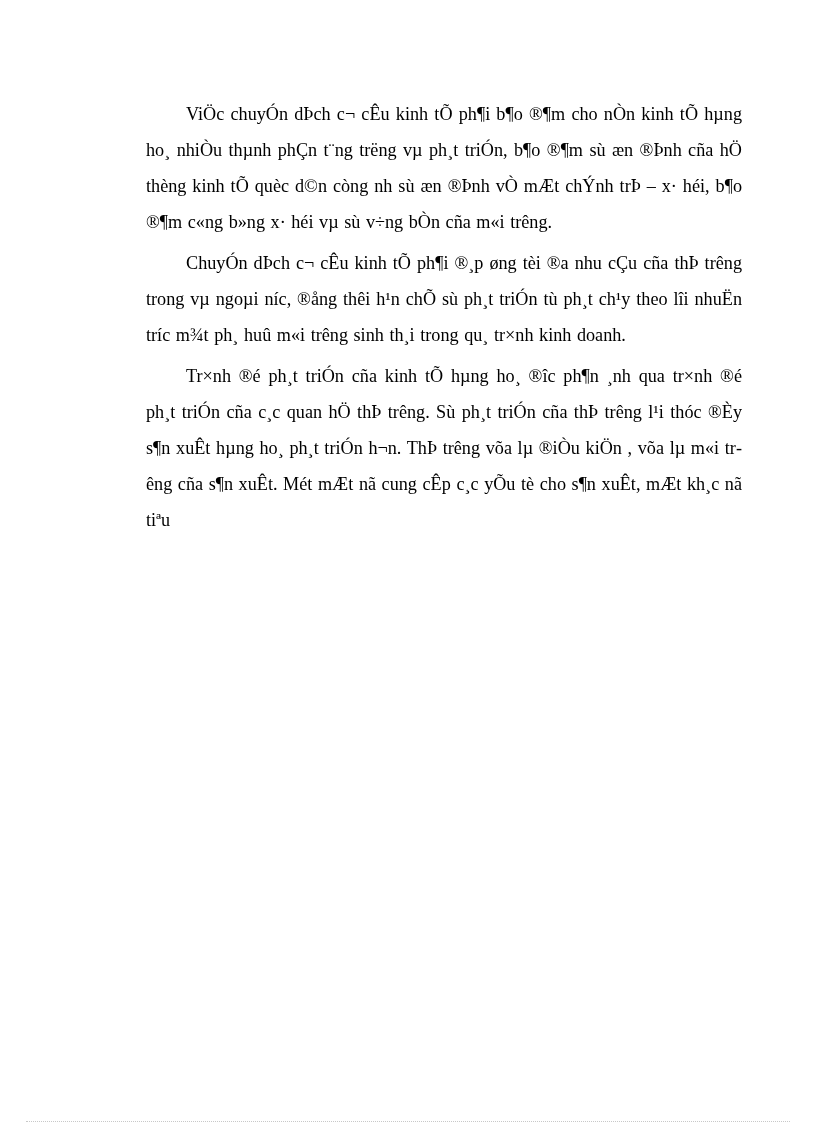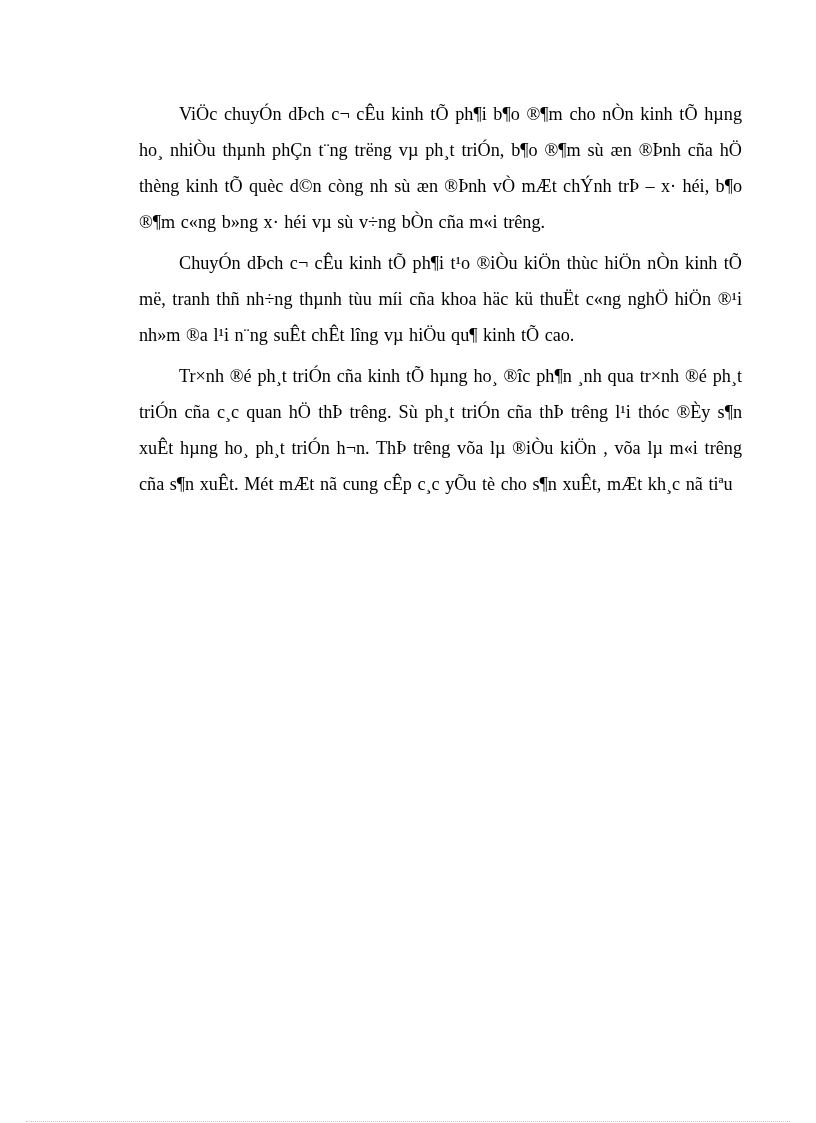--- a/index.html
+++ b/index.html
@@ -27,21 +27,21 @@
       position: absolute;
       left: 130px;
       top: 96px;
       width: 612px;
     }
     .para {
       font-size: 18.2px;
       line-height: 36px;
       text-align: justify;
       text-indent: 40px;
-      margin: 0 0 5px 9px;
+      margin: 0 0 5px 16px;
       word-spacing: 1px;
       white-space: normal;
     }
     .para .em {
       font-style: italic;
     }
     .footer-rule {
       position: absolute;
       left: 26px;
       right: 26px;
@@ -49,17 +49,17 @@
       height: 0;
       border-top: 1px dotted #c8c8c8;
     }
   </style>
 </head>
 <body>
 
 <div class="page">
   <div class="body-text">
     <p class="para">ViÖc chuyÓn dÞch c¬ cÊu kinh tÕ ph¶i b¶o ®¶m cho nÒn kinh tÕ hµng ho¸ nhiÒu thµnh phÇn t¨ng tr­ëng  vµ ph¸t triÓn, b¶o ®¶m sù æn ®Þnh cña hÖ thèng kinh tÕ quèc d©n còng nh­ sù æn ®Þnh vÒ mÆt  chÝnh trÞ – x· héi, b¶o ®¶m c«ng b»ng x· héi vµ sù v÷ng bÒn cña m«i tr­êng.</p>
-    <p class="para">ChuyÓn dÞch c¬ cÊu kinh tÕ ph¶i t¹o ®iÒu kiÖn thùc hiÖn nÒn kinh tÕ më, tranh thñ nh÷ng thµnh tùu míi cña khoa häc kü thuËt c«ng nghÖ hiÖn ®¹i nh»m ®­a  l¹i n¨ng suÊt chÊt  l­îng  vµ hiÖu qu¶ kinh tÕ cao.</p>
+    <p class="para">ChuyÓn dÞch c¬ cÊu kinh tÕ ph¶i ®¸p øng tèi ®a nhu  cÇu cña thÞ tr­êng trong vµ ngoµi n­íc,  ®ång thêi h¹n chÕ sù ph¸t triÓn tù ph¸t ch¹y theo lîi nhuËn tr­íc  m¾t ph¸ huû m«i tr­êng  sinh th¸i trong qu¸ tr×nh kinh doanh.</p>
     <p class="para">Tr×nh ®é ph¸t triÓn cña kinh tÕ hµng ho¸ ®­îc  ph¶n ¸nh qua tr×nh ®é ph¸t triÓn cña c¸c quan hÖ thÞ tr­êng.  Sù ph¸t triÓn cña thÞ tr­êng  l¹i thóc ®Èy s¶n xuÊt hµng ho¸ ph¸t triÓn h¬n. ThÞ tr­êng  võa lµ ®iÒu kiÖn , võa lµ m«i tr­êng cña s¶n xuÊt. Mét mÆt nã cung cÊp c¸c yÕu tè cho s¶n xuÊt, mÆt kh¸c nã tiªu</p>
   </div>
   <div class="footer-rule"></div>
 </div>
 
 </body></html>

